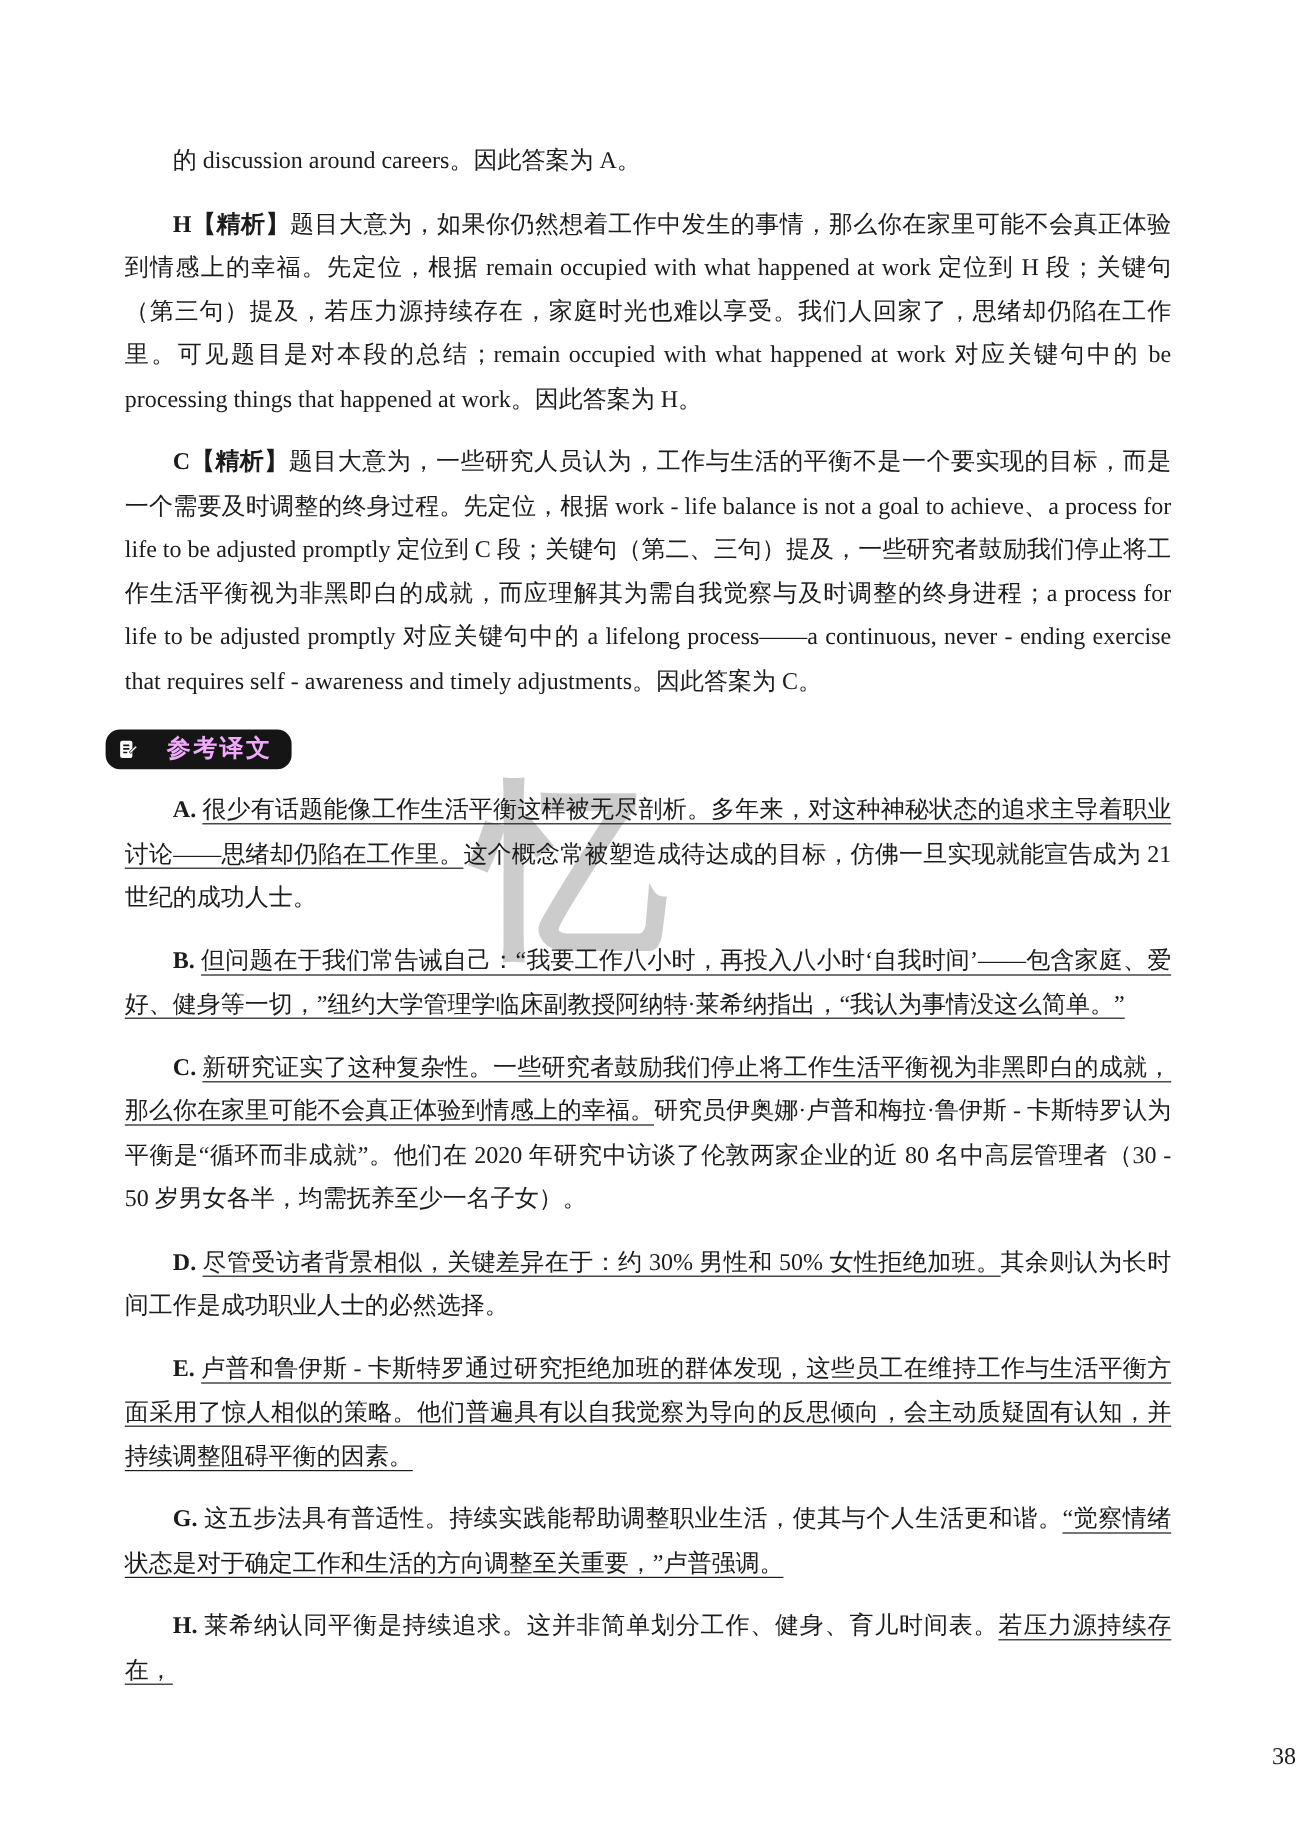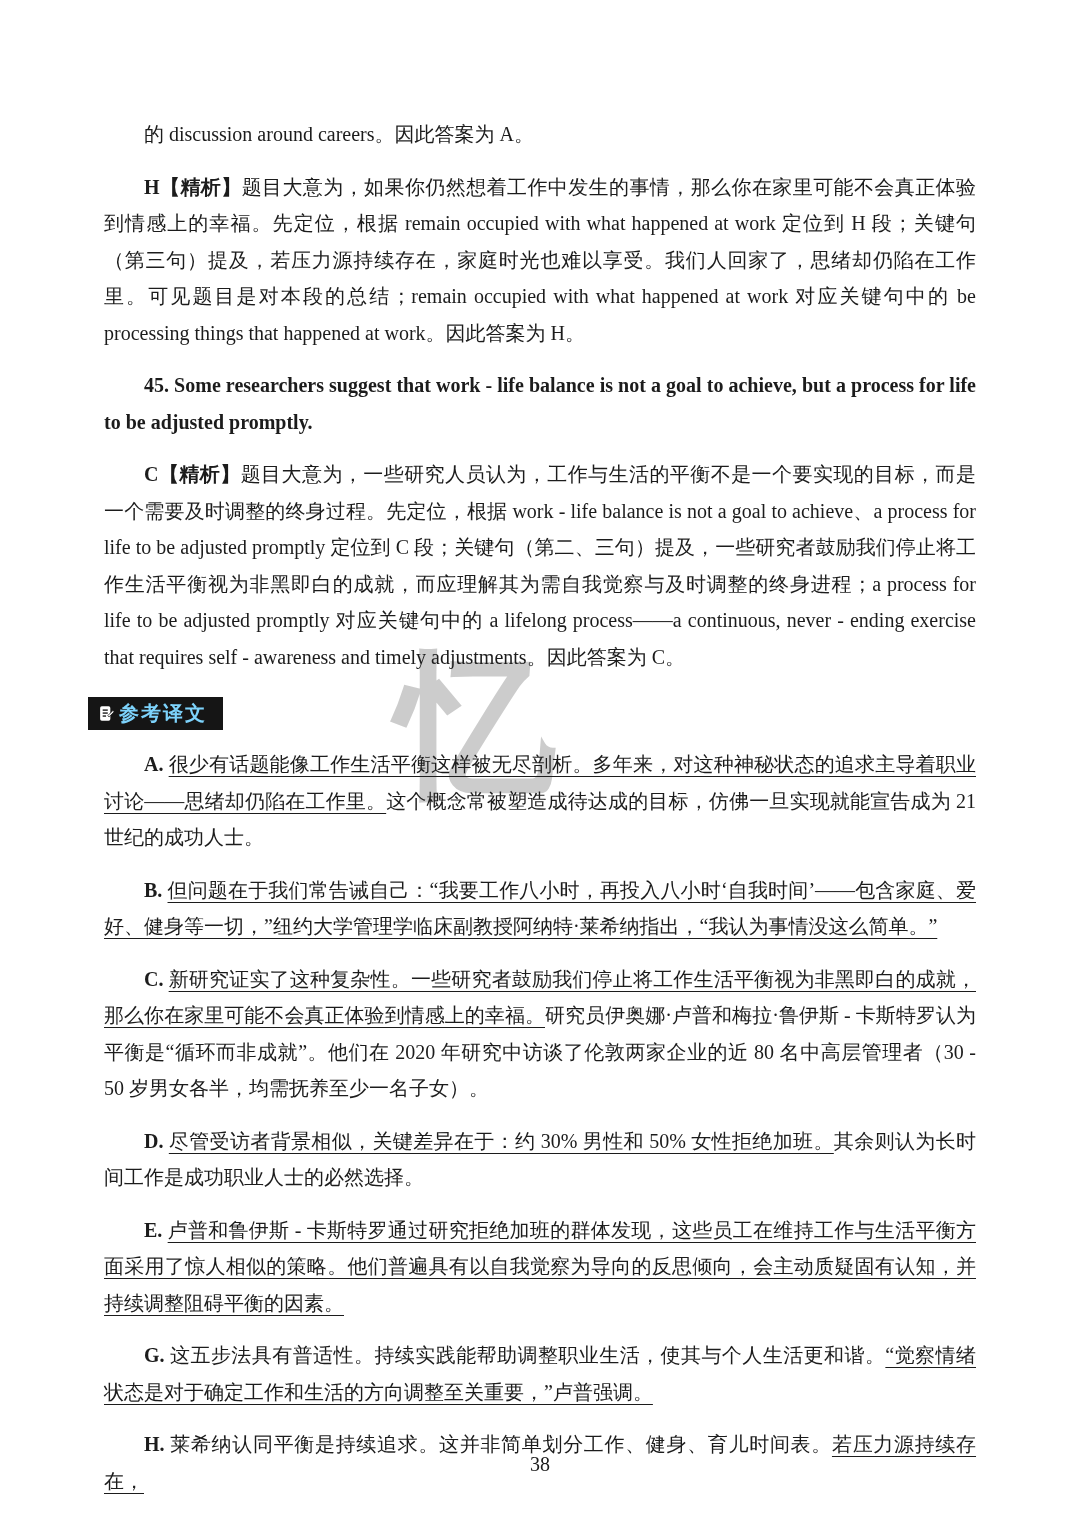--- a/index.html
+++ b/index.html
@@ -43,45 +43,45 @@
   }
   .question-stem { font-weight: bold; }
   .ans { font-weight: bold; }
   .badge-row {
     margin: 22px 0 16px 0;
     text-indent: 0;
   }
   .badge {
     display: inline-flex;
     align-items: center;
-    gap: 4px;
+    gap: 24px;
     background: #151515;
-    color: #7dd3fc;
+    color: #f0abfc;
     font-family: "Liberation Sans", "DejaVu Sans", sans-serif;
     font-weight: bold;
     font-size: 20px;
     line-height: 1;
     padding: 6px 16px 7px 10px;
-    border-radius: 0;
+    border-radius: 12px;
     letter-spacing: 2px;
   }
   .badge-icon { display: inline-flex; align-items: center; }
   .trans-para .u {
     text-decoration: underline;
     text-decoration-thickness: 1px;
     text-underline-offset: 5px;
     text-decoration-color: #1c1c1c;
   }
   .para-label { font-weight: bold; }
   .page-number {
     position: absolute;
     bottom: 42px;
     left: 0;
     width: 100%;
-    text-align: center;
+    text-align: right;
     font-size: 20px;
     z-index: 1;
   }
 </style>
 </head>
 <body>
 
 <div class="page">
 
   <div class="watermark">忆</div>
@@ -89,21 +89,20 @@
   <div class="content">
 
     <p>的 discussion around careers。因此答案为 A。</p>
 
     <div id="questions">
   <div class="question-block">
     <p class="analysis"><b class="ans">H【精析】</b><span class="analysis-body">题目大意为，如果你仍然想着工作中发生的事情，那么你在家里可能不会真正体验到情感上的幸福。先定位，根据 remain occupied with what happened at work 定位到 H 段；关键句（第三句）提及，若压力源持续存在，家庭时光也难以享受。我们人回家了，思绪却仍陷在工作里。可见题目是对本段的总结；remain occupied with what happened at work 对应关键句中的 be processing things that happened at work。因此答案为 H。</span></p>
   </div>
 
   <div class="question-block">
-    <p class="question-stem">45. Some researchers suggest that work - life balance is not a goal to achieve, but a process for life to be adjusted promptly.</p>
     <p class="analysis"><b class="ans">C【精析】</b><span class="analysis-body">题目大意为，一些研究人员认为，工作与生活的平衡不是一个要实现的目标，而是一个需要及时调整的终身过程。先定位，根据 work - life balance is not a goal to achieve、a process for life to be adjusted promptly 定位到 C 段；关键句（第二、三句）提及，一些研究者鼓励我们停止将工作生活平衡视为非黑即白的成就，而应理解其为需自我觉察与及时调整的终身进程；a process for life to be adjusted promptly 对应关键句中的 a lifelong process——a continuous, never - ending exercise that requires self - awareness and timely adjustments。因此答案为 C。</span></p>
   </div>
 </div>
 
     <div class="badge-row">
       <span class="badge">
         <span class="badge-icon">
           <svg width="17" height="17" viewBox="0 0 20 20" aria-hidden="true">
             <rect x="2.5" y="1.5" width="12" height="17" rx="2" fill="#ffffff"></rect>
             <line x1="5.5" y1="6" x2="11.5" y2="6" stroke="#151515" stroke-width="1.6"></line>

